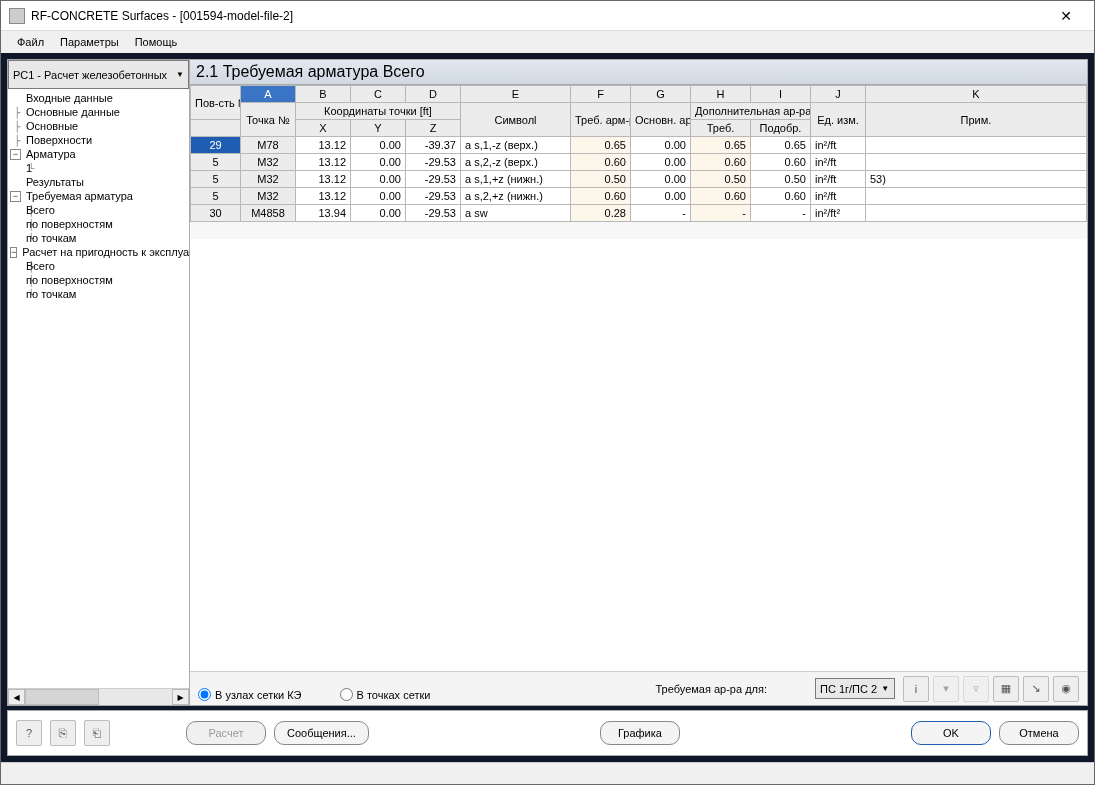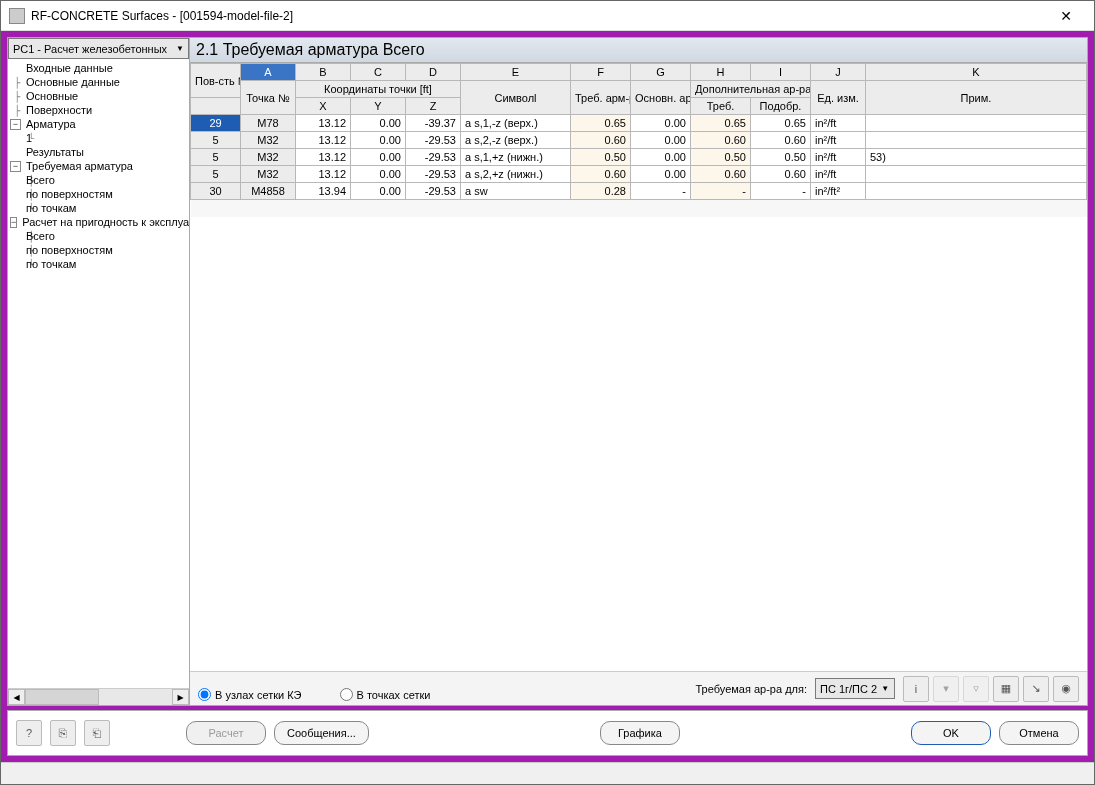--- a/index.html
+++ b/index.html
@@ -1,27 +1,27 @@
 <!DOCTYPE html>
 <html><head>
 <meta charset="utf-8">
 <style>
   * { box-sizing: border-box; font-family: Tahoma, Arial, sans-serif; font-size: 11px; }
   body { margin: 0; background: #fff; }
-  .window { width: 1095px; height: 785px; border: 1px solid #666; display: flex; flex-direction: column; background: #a21caf; }
+  .window { width: 1095px; height: 785px; border: 1px solid #666; display: flex; flex-direction: column; background: #0f172a; }
   .titlebar { height: 30px; background: #fff; border-bottom: 1px solid #ddd; display: flex; align-items: center; padding: 0 8px; }
   .titlebar .icon { width: 16px; height: 16px; background: #ccc; margin-right: 6px; border: 1px solid #888; }
   .titlebar .title { flex: 1; font-size: 12px; }
   .titlebar .close { width: 40px; height: 100%; display: flex; align-items: center; justify-content: center; font-size: 14px; cursor: default; }
   .menubar { height: 22px; display: flex; align-items: center; padding: 0 8px; gap: 0; background: #f0f0f0; }
   .menubar span { padding: 3px 8px; cursor: default; }
   .body { flex: 1; display: flex; flex-direction: column; padding: 6px; gap: 4px; }
   .upper { flex: 1; display: flex; border: 1px solid #aaa; background: #fff; overflow: hidden; }
   .left-panel { width: 182px; display: flex; flex-direction: column; border-right: 1px solid #aaa; background: #fff; }
-  .combo { border: 1px solid #7a7a7a; background: #e8e8e8; height: 21px; display: flex; align-items: center; padding: 0 4px; margin: 0; }
+  .combo { border: 1px solid #7a7a7a; background: #e8e8e8; height: 29px; display: flex; align-items: center; padding: 0 4px; margin: 0; }
   .combo .txt { flex: 1; white-space: nowrap; overflow: hidden; text-overflow: clip; }
   .combo .arr { font-size: 8px; }
   .tree { flex: 1; overflow: auto; padding: 2px 0; font-size: 12px; }
   .tree-row { display: flex; align-items: center; padding: 1px 2px; white-space: nowrap; cursor: default; }
   .tree-connector { display: inline-block; width: 14px; text-align: center; color: #888; font-family: monospace; font-size: 10px; }
   .tree-expander { display: inline-flex; width: 11px; height: 11px; border: 1px solid #888; align-items: center; justify-content: center; font-size: 9px; line-height: 1; margin-right: 3px; color: #333; background: #fff; }
   .tree-label { padding: 0 2px; }
   .hscroll-mock { height: 17px; border-top: 1px solid #ccc; background: #f0f0f0; display: flex; align-items: center; }
   .hscroll-mock .hbtn { width: 17px; height: 100%; border: 1px solid #bbb; background: #eee; display: flex; align-items: center; justify-content: center; font-size: 8px; }
   .hscroll-mock .track { flex: 1; height: 100%; background: #e8e8e8; position: relative; }
@@ -36,41 +36,46 @@
   .rownum { background: #ececec; text-align: center; }
   .rownum.sel { background: #1f5db3; color: #fff; }
   td.numc { text-align: right; }
   td.txt { text-align: left; }
   td.treb { background: #fdf6eb; }
   .grid-fill { height: 450px; }
   .bottom-bar { height: 34px; border-top: 1px solid #ccc; display: flex; align-items: center; padding: 4px 8px; gap: 8px; background: #f4f4f4; }
   .radio { display: flex; align-items: center; gap: 4px; margin-top: 12px; }
   .radio input { margin: 0; }
   .spacer { flex: 1; }
-  .small-select { border: 1px solid #7a7a7a; height: 21px; display: flex; align-items: center; padding: 0 4px; background: #e8e8e8; min-width: 80px; }
+  .small-select { border: 1px solid #7a7a7a; height: 21px; display: flex; align-items: center; padding: 0 4px; background: #e8e8e8; min-width: 80px; margin-left: 40px; }
   .small-select .arr { margin-left: 4px; font-size: 8px; }
   .icon-btn { width: 26px; height: 26px; border: 1px solid #bbb; background: #eee; display: inline-flex; align-items: center; justify-content: center; cursor: default; color: #555; border-radius: 2px; }
   .icon-btn.disabled { opacity: 0.5; }
   .footer { height: 46px; display: flex; align-items: center; padding: 6px 8px; gap: 8px; border: 1px solid #aaa; background: #fff; }
   .btn { min-width: 80px; height: 24px; border: 1px solid #888; background: #f4f4f4; display: inline-flex; align-items: center; justify-content: center; padding: 0 12px; border-radius: 10px; cursor: default; }
   .btn.disabled { color: #9a9a9a; background: #f0f0f0; }
   .icon-btn-group { display: flex; gap: 4px; }
   .statusbar { height: 22px; border-top: 1px solid #ccc; background: #f0f0f0; }
 </style>
 </head>
 <body>
 
 <div class="window">
 
   <div class="titlebar">
     <div class="icon"></div>
     <div class="title">RF-CONCRETE Surfaces - [001594-model-file-2]</div>
     <div class="close">✕</div>
   </div>
 
+  <div class="menubar">
+    <span>Файл</span>
+    <span>Параметры</span>
+    <span>Помощь</span>
+  </div>
   <div class="body">
     <div class="upper">
 
       <div class="left-panel">
         <div class="combo">
           <span class="txt">РС1 - Расчет железобетонных</span>
           <span class="arr">▼</span>
         </div>
         <div class="tree">
           <div class="tree-row">

